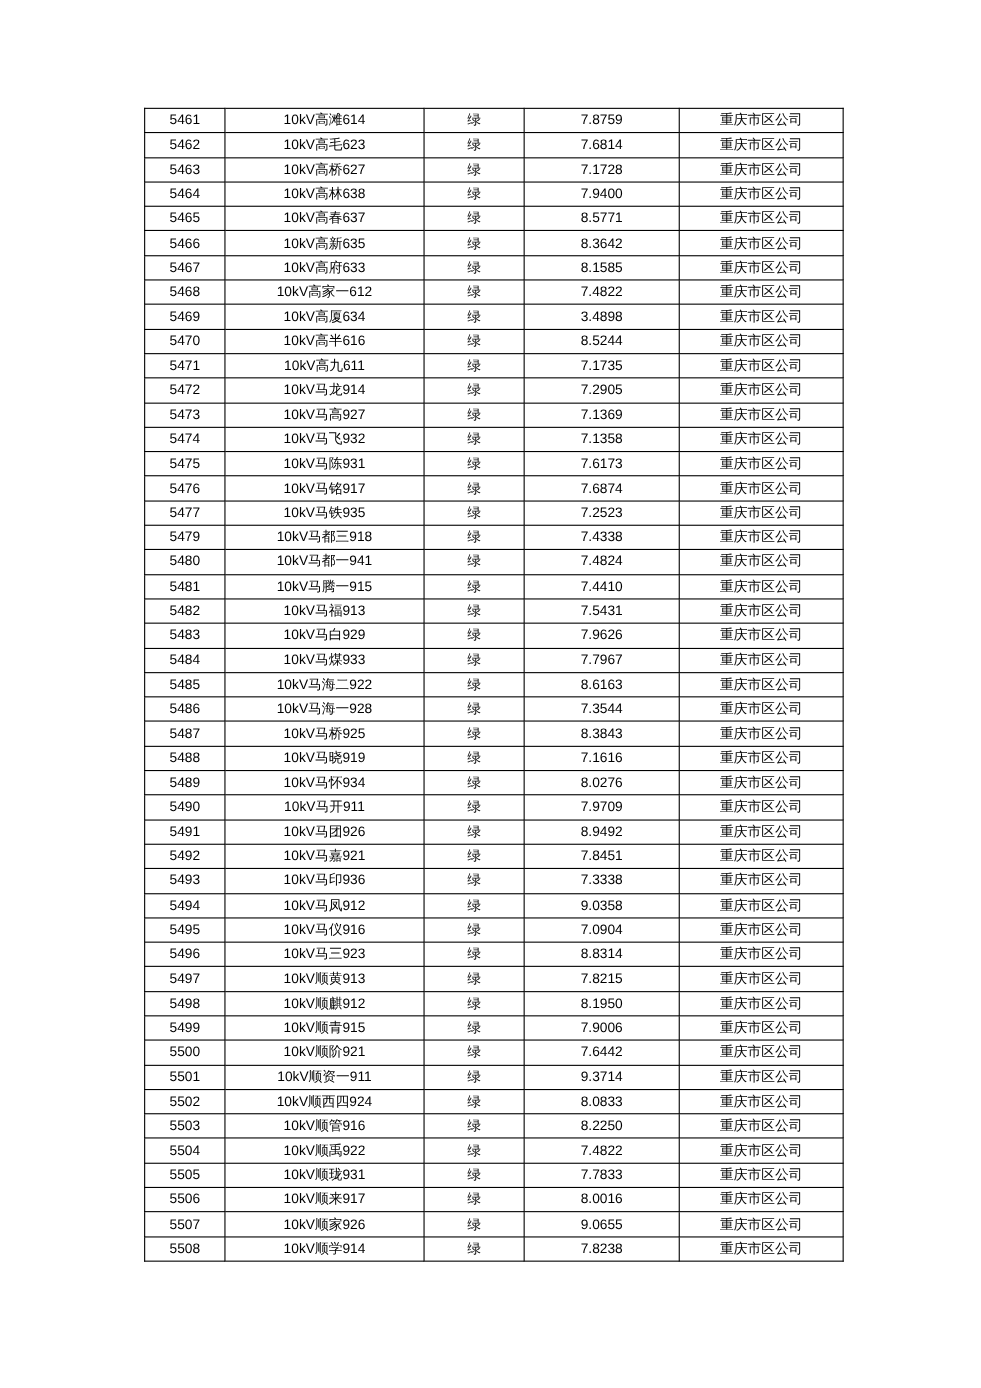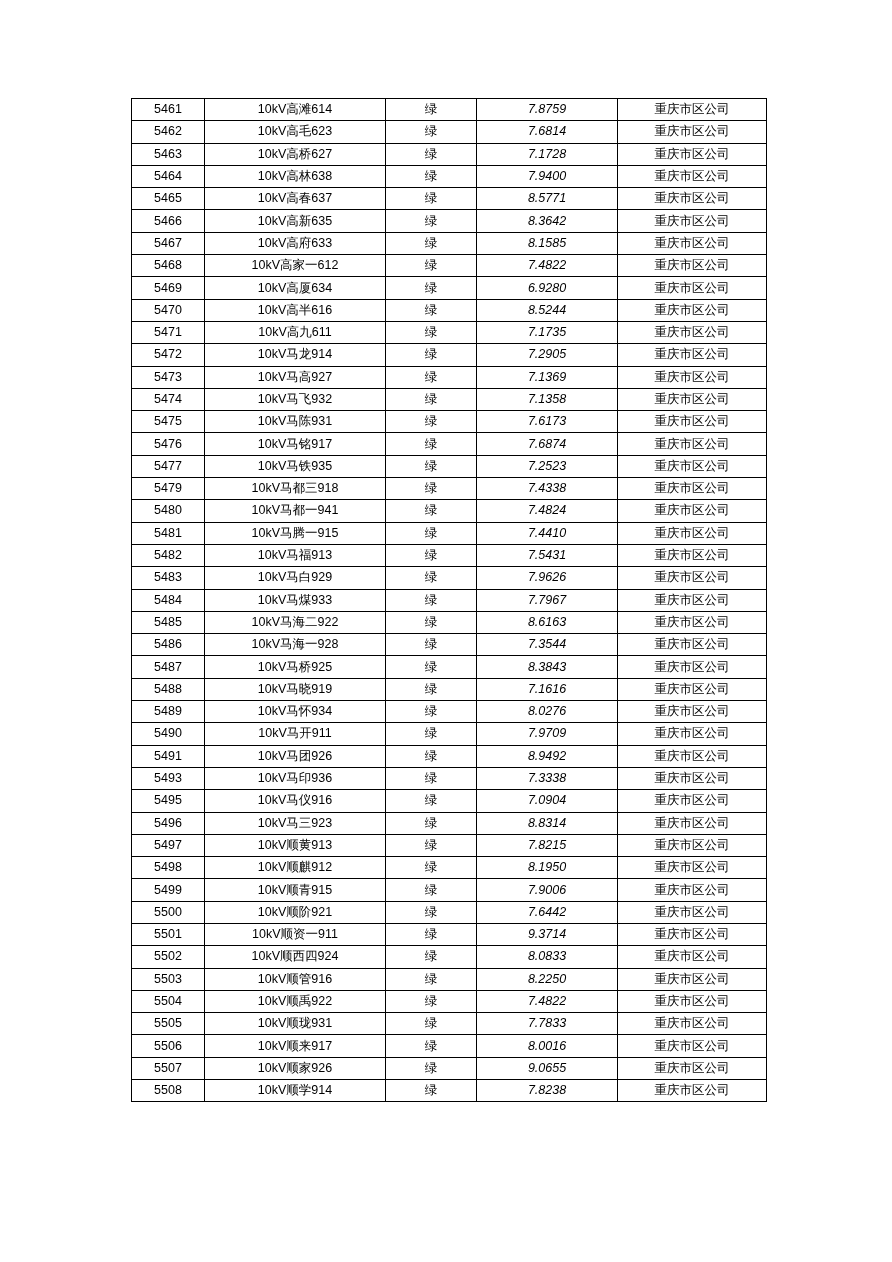--- a/index.html
+++ b/index.html
@@ -38,21 +38,21 @@
     font-size: 12.5px;
     color: #000000;
     text-align: center;
     vertical-align: middle;
     white-space: nowrap;
     overflow: hidden;
   }
   td.c-id    { width: 72px; }
   td.c-name  { width: 180px; }
   td.c-color { width: 90px; }
-  td.c-value { width: 140px; font-style: italic; }
+  td.c-value { width: 140px; }
   td.c-org   { width: 148px; }
 </style>
 </head>
 <body>
 
 <div class="page">
   <div class="sheet">
     <table class="data-table">
       <tbody>
           <tr>
@@ -108,21 +108,21 @@
             <td class="c-id">5468</td>
             <td class="c-name">10kV高家一612</td>
             <td class="c-color">绿</td>
             <td class="c-value">7.4822</td>
             <td class="c-org">重庆市区公司</td>
           </tr>
           <tr>
             <td class="c-id">5469</td>
             <td class="c-name">10kV高厦634</td>
             <td class="c-color">绿</td>
-            <td class="c-value">6.9280</td>
+            <td class="c-value">3.4898</td>
             <td class="c-org">重庆市区公司</td>
           </tr>
           <tr>
             <td class="c-id">5470</td>
             <td class="c-name">10kV高半616</td>
             <td class="c-color">绿</td>
             <td class="c-value">8.5244</td>
             <td class="c-org">重庆市区公司</td>
           </tr>
           <tr>
@@ -259,24 +259,38 @@
             <td class="c-org">重庆市区公司</td>
           </tr>
           <tr>
             <td class="c-id">5491</td>
             <td class="c-name">10kV马团926</td>
             <td class="c-color">绿</td>
             <td class="c-value">8.9492</td>
             <td class="c-org">重庆市区公司</td>
           </tr>
           <tr>
+            <td class="c-id">5492</td>
+            <td class="c-name">10kV马嘉921</td>
+            <td class="c-color">绿</td>
+            <td class="c-value">7.8451</td>
+            <td class="c-org">重庆市区公司</td>
+          </tr>
+          <tr>
             <td class="c-id">5493</td>
             <td class="c-name">10kV马印936</td>
             <td class="c-color">绿</td>
             <td class="c-value">7.3338</td>
+            <td class="c-org">重庆市区公司</td>
+          </tr>
+          <tr>
+            <td class="c-id">5494</td>
+            <td class="c-name">10kV马凤912</td>
+            <td class="c-color">绿</td>
+            <td class="c-value">9.0358</td>
             <td class="c-org">重庆市区公司</td>
           </tr>
           <tr>
             <td class="c-id">5495</td>
             <td class="c-name">10kV马仪916</td>
             <td class="c-color">绿</td>
             <td class="c-value">7.0904</td>
             <td class="c-org">重庆市区公司</td>
           </tr>
           <tr>

